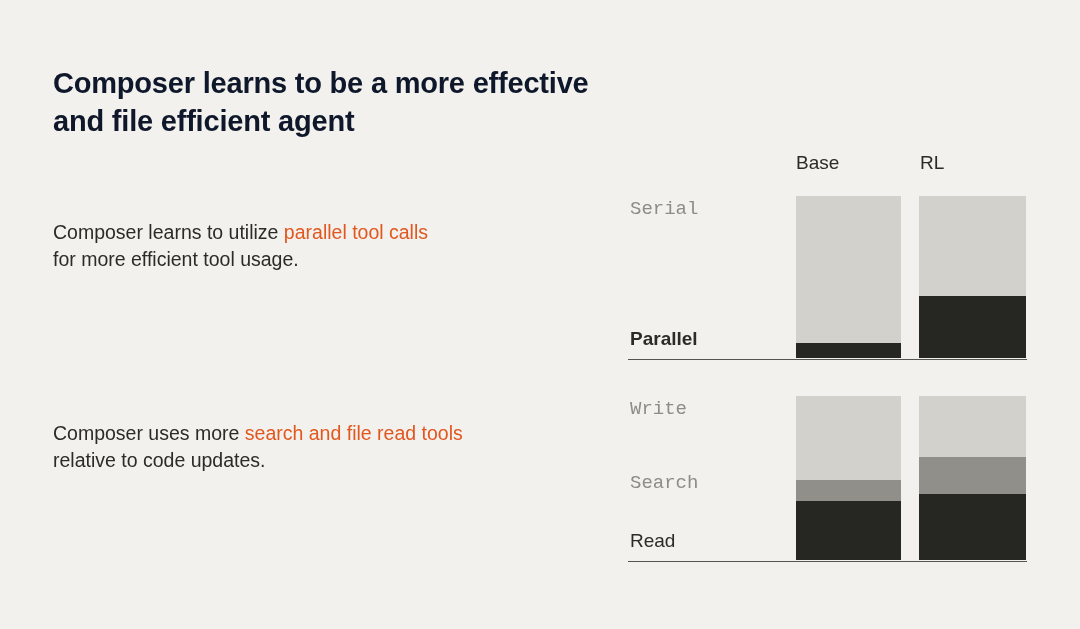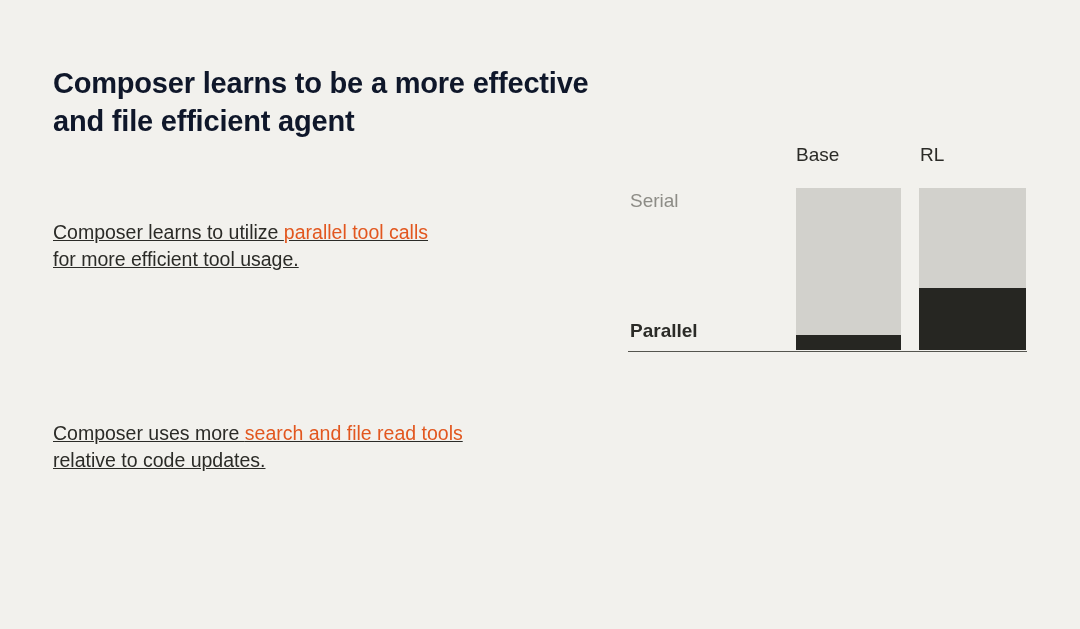--- a/index.html
+++ b/index.html
@@ -33,31 +33,30 @@
   }
 
   
   .copy {
     position: absolute;
     left: 53px;
     width: 560px;
     font-size: 19.5px;
     line-height: 1.42;
     color: #2b2b27;
-    text-decoration: underline;
   }
   .copy-1 { top: 199px; }
   .copy-2 { top: 400px; }
   .accent { color: #e2571f; }
 
   
   .charts {
     position: absolute;
     left: 628px;
-    top: 132px;
+    top: 140px;
     width: 400px;
     height: 430px;
   }
 
   .col-headers {
     position: absolute;
     left: 0;
     top: 12px;
     width: 400px;
     height: 26px;
@@ -110,21 +109,21 @@
   .seg-mid   { background: #908f8a; }
   .seg-dark  { background: #262622; }
 
   
   .row-label {
     position: absolute;
     left: 2px;
     font-size: 19px;
     white-space: nowrap;
   }
-  .label-muted { color: #8d8c86; }
+  .label-muted { color: #8d8c86; font-family: Liberation Mono, monospace; }
   .label-dark  { color: #2b2b27; }
 
   .lbl-serial   { top: 2px; }
   .lbl-parallel { bottom: 10px; font-weight: bold; }
   .lbl-write    { top: 2px; }
   .lbl-search   { top: 76px; }
   .lbl-read     { bottom: 10px; }
 </style>
 </head>
 <body>
@@ -164,15 +163,35 @@
         </div>
         <div class="bar bar-rl">
           <div class="seg seg-light" style="height:62%"></div>
           <div class="seg seg-dark" style="height:38%"></div>
         </div>
       </div>
 
       <div class="baseline"></div>
     </div>
 
+    <div class="chart chart-2">
+      <span class="row-label label-muted lbl-write">Write</span>
+      <span class="row-label label-muted lbl-search">Search</span>
+      <span class="row-label label-dark lbl-read">Read</span>
+
+      <div class="bars">
+        <div class="bar bar-base">
+          <div class="seg seg-light" style="height:51%"></div>
+          <div class="seg seg-mid" style="height:13%"></div>
+          <div class="seg seg-dark" style="height:36%"></div>
+        </div>
+        <div class="bar bar-rl">
+          <div class="seg seg-light" style="height:37%"></div>
+          <div class="seg seg-mid" style="height:23%"></div>
+          <div class="seg seg-dark" style="height:40%"></div>
+        </div>
+      </div>
+
+      <div class="baseline"></div>
+    </div>
 
   </div>
 </div>
 
 </body></html>

